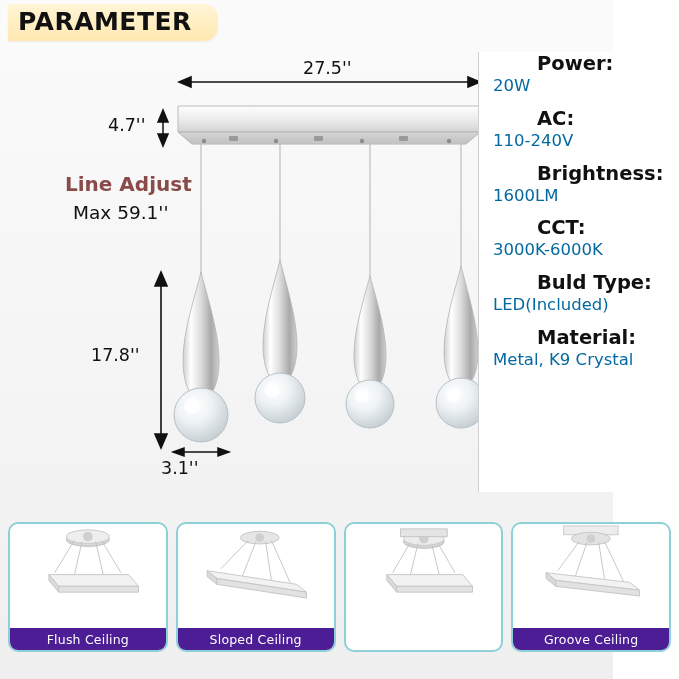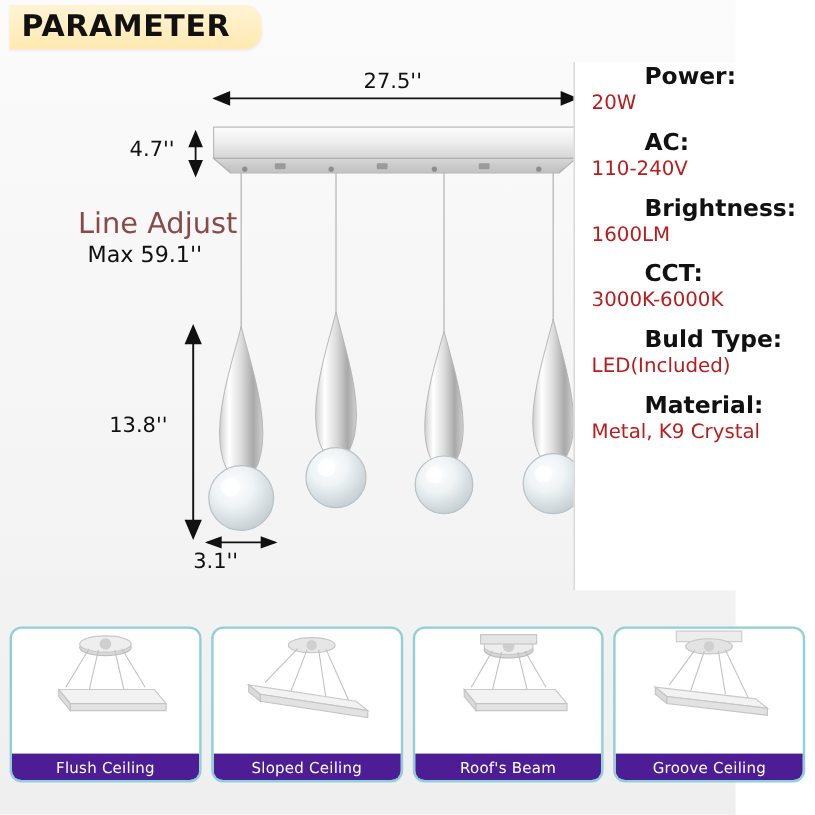--- a/index.html
+++ b/index.html
@@ -55,21 +55,21 @@
   }
   .spec-key {
     font-size: 19.5px;
     font-weight: bold;
     color: #111;
     line-height: 1.18;
     margin-left: 44px;
   }
   .spec-val {
     font-size: 16.5px;
-    color: #b91c1c;
+    color: #0369a1;
     line-height: 1.2;
     margin-top: 1px;
   }
   .spec-item + .spec-item { margin-top: 11px; }
 
   
   .illus {
     position: absolute;
     left: 12px;
     top: 40px;
@@ -82,23 +82,24 @@
     position: absolute;
     font-size: 17.5px;
     color: #111;
     white-space: nowrap;
   }
 
   .line-adjust {
     position: absolute;
     left: 32px;
     top: 132px;
-    font-size: 24px;
+    font-size: 20px;
     color: #8a4a4a;
     white-space: nowrap;
+    font-weight: bold;
   }
   .line-adjust-max {
     position: absolute;
     left: 40px;
     top: 162px;
     font-size: 18.5px;
     color: #111;
     white-space: nowrap;
   }
 
@@ -247,21 +248,21 @@
 
       <g stroke="#111" stroke-width="1.5" fill="#111">
         <line x1="140" y1="412" x2="196" y2="412"></line>
         <polygon points="140,412 151,408 151,416"></polygon>
         <polygon points="196,412 185,408 185,416"></polygon>
       </g>
     </svg>
 
     <div class="dim-label" style="left:270px; top:18px;">27.5''</div>
     <div class="dim-label" style="left:75px; top:75px;text-align:right;">4.7''</div>
-    <div class="dim-label" style="left:58px; top:305px;">13.8''</div>
+    <div class="dim-label" style="left:58px; top:305px;">17.8''</div>
     <div class="dim-label" style="left:128px; top:418px;">3.1''</div>
 
     <div class="line-adjust">Line Adjust</div>
     <div class="line-adjust-max">Max 59.1''</div>
   </div>
 
   <div class="spec-panel">
     <div class="spec-item">
       <div class="spec-key">Power:</div>
       <div class="spec-val">20W</div>
@@ -334,21 +335,20 @@
         <g stroke="#c0c0c0" stroke-width="0.9">
           <line x1="66" y1="19" x2="48" y2="50"></line>
           <line x1="74" y1="20" x2="66" y2="53"></line>
           <line x1="88" y1="20" x2="96" y2="53"></line>
           <line x1="94" y1="19" x2="112" y2="50"></line>
         </g>
         <polygon points="42,52 120,52 130,64 52,64" fill="#f2f2f2" stroke="#c9c9c9"></polygon>
         <polygon points="42,52 52,64 52,70 42,58" fill="#dadada" stroke="#c5c5c5"></polygon>
         <polygon points="52,64 130,64 130,70 52,70" fill="#e2e2e2" stroke="#c5c5c5"></polygon>
       </svg>
-      <div class="card-caption">Roof's Beam</div>
     </div>
 
     <div class="card">
       <svg class="card-art" viewBox="0 0 160 86">
         <rect x="52" y="2" width="56" height="9" fill="#ededed" stroke="#cccccc"></rect>
         <ellipse cx="80" cy="15" rx="20" ry="6.5" fill="#e3e3e3" stroke="#c6c6c6"></ellipse>
         <circle cx="80" cy="15" r="4.5" fill="#cfcfcf"></circle>
         <g stroke="#c0c0c0" stroke-width="0.9">
           <line x1="68" y1="18" x2="46" y2="48"></line>
           <line x1="76" y1="19" x2="64" y2="54"></line>

